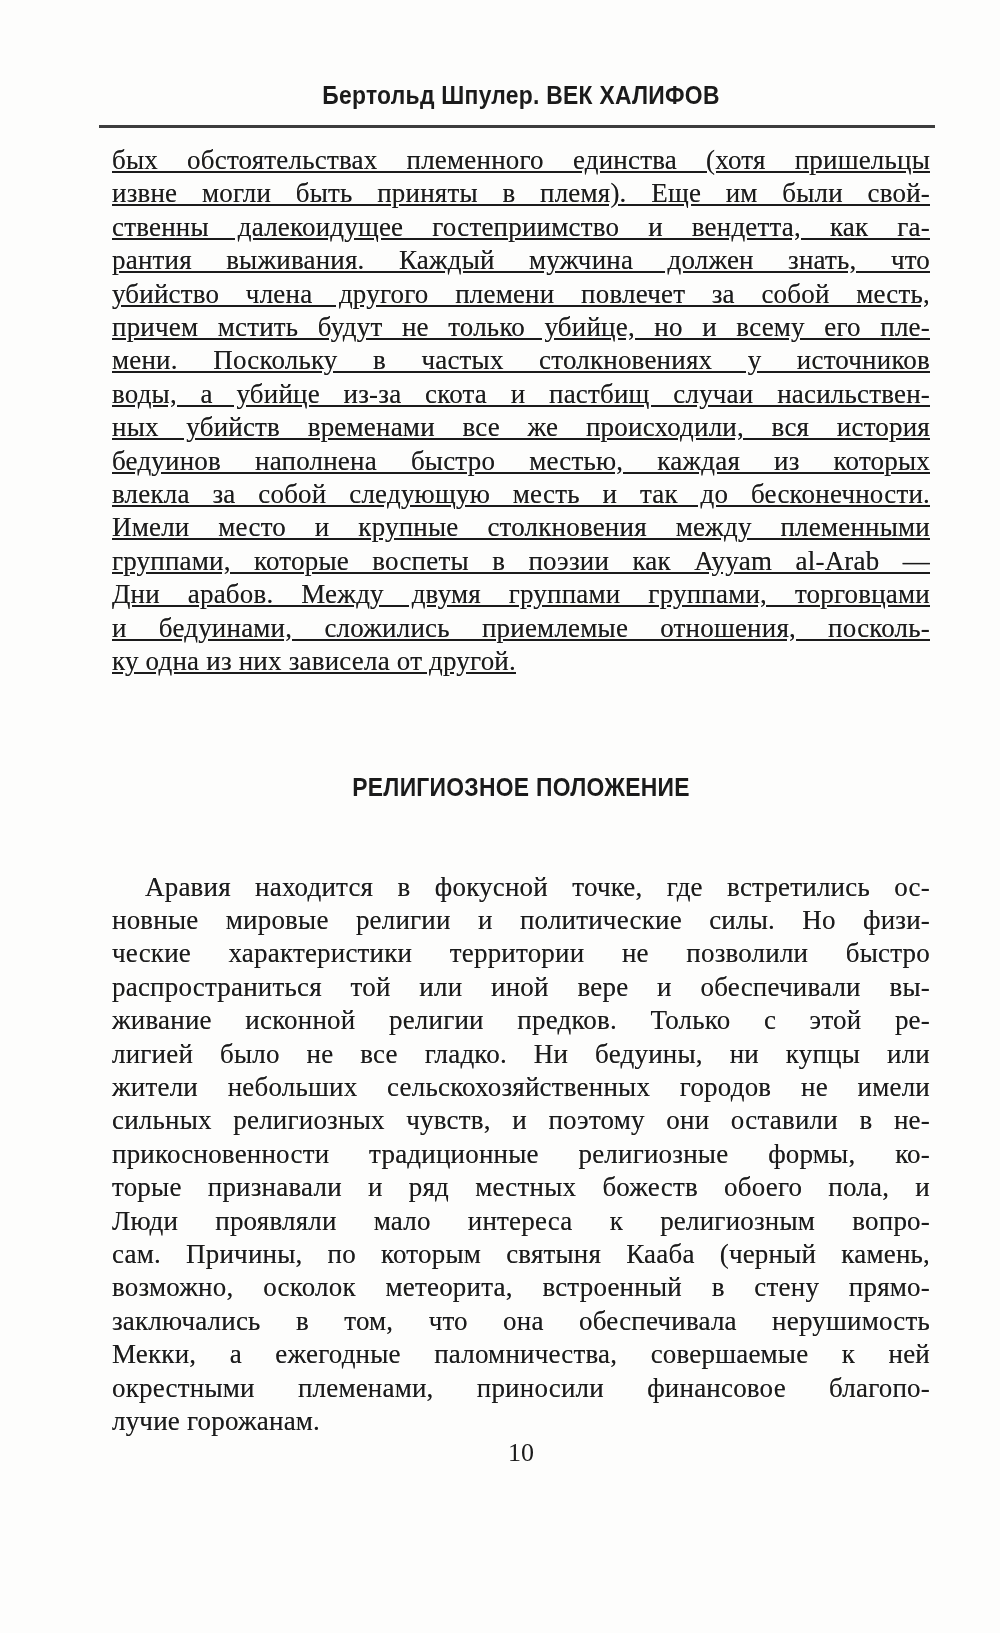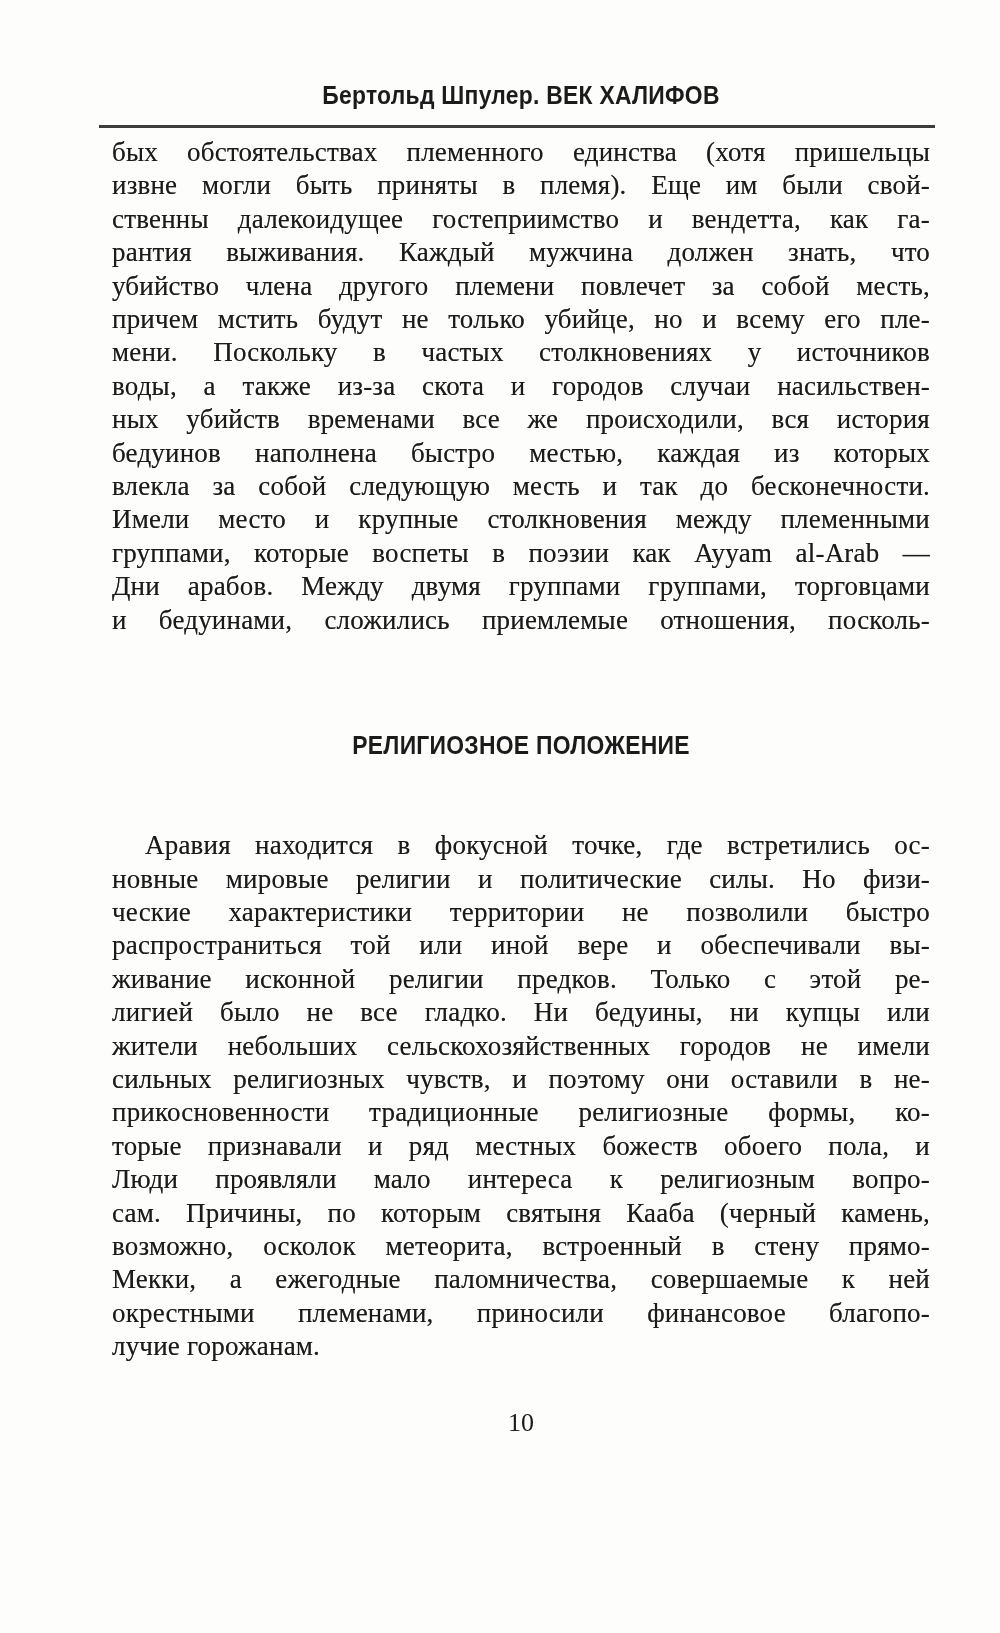--- a/index.html
+++ b/index.html
@@ -38,21 +38,21 @@
     border-top: 3px solid var(--rule, #3d3d3d);
     margin: 15px 0 0 -13px;
     width: 836px;
   }
   .para {
     font-size: 27px;
     line-height: 33.4px;
     letter-spacing: 0.2px;
     text-shadow: 0 0 0.5px rgba(20,20,20,0.55);
   }
-  .para-1 { margin-top: 8px; }
+  .para-1 { margin-top: 16px; text-decoration: underline; }
   .para-2 { margin-top: 68px; }
   .line {
     text-align: justify;
     text-align-last: justify;
     white-space: normal;
   }
   .line-last { text-align-last: left; }
   .line-indent { text-indent: 33px; }
   .section-heading {
     margin-top: 92px;
@@ -60,21 +60,20 @@
     font-family: "Liberation Sans", "DejaVu Sans", sans-serif;
     font-weight: 700;
     font-size: 26px;
     line-height: 32px;
     letter-spacing: 0.3px;
     transform: scaleX(0.88);
     transform-origin: 50% 50%;
     white-space: nowrap;
   }
   .page-number {
-    margin-top: 44px;
     text-align: center;
     font-size: 26px;
     line-height: 30px;
   }
 </style>
 </head>
 <body>
 
 <div class="page">
   <div class="content">
@@ -84,46 +83,48 @@
     <hr class="header-rule">
 
     <div class="para para-1">
         <div class="line">бых обстоятельствах племенного единства (хотя пришельцы</div>
         <div class="line">извне могли быть приняты в племя). Еще им были свой-</div>
         <div class="line">ственны далекоидущее гостеприимство и вендетта, как га-</div>
         <div class="line">рантия выживания. Каждый мужчина должен знать, что</div>
         <div class="line">убийство члена другого племени повлечет за собой месть,</div>
         <div class="line">причем мстить будут не только убийце, но и всему его пле-</div>
         <div class="line">мени. Поскольку в частых столкновениях у источников</div>
-        <div class="line">воды, а также из-за скота и городов случаи насильствен-</div>
+        <div class="line">воды, а убийце из-за скота и пастбищ случаи насильствен-</div>
         <div class="line">ных убийств временами все же происходили, вся история</div>
         <div class="line">бедуинов наполнена быстро местью, каждая из которых</div>
         <div class="line">влекла за собой следующую месть и так до бесконечности.</div>
         <div class="line">Имели место и крупные столкновения между племенными</div>
         <div class="line">группами, которые воспеты в поэзии как Ayyam al-Arab —</div>
         <div class="line">Дни арабов. Между двумя группами группами, торговцами</div>
         <div class="line">и бедуинами, сложились приемлемые отношения, посколь-</div>
+        <div class="line line-last">ку одна из них зависела от другой.</div>
       </div>
 
     <div class="section-heading">РЕЛИГИОЗНОЕ ПОЛОЖЕНИЕ</div>
 
     <div class="para para-2">
         <div class="line line-indent">Аравия находится в фокусной точке, где встретились ос-</div>
         <div class="line">новные мировые религии и политические силы. Но физи-</div>
         <div class="line">ческие характеристики территории не позволили быстро</div>
         <div class="line">распространиться той или иной вере и обеспечивали вы-</div>
         <div class="line">живание исконной религии предков. Только с этой ре-</div>
         <div class="line">лигией было не все гладко. Ни бедуины, ни купцы или</div>
         <div class="line">жители небольших сельскохозяйственных городов не имели</div>
         <div class="line">сильных религиозных чувств, и поэтому они оставили в не-</div>
         <div class="line">прикосновенности традиционные религиозные формы, ко-</div>
         <div class="line">торые признавали и ряд местных божеств обоего пола, и</div>
         <div class="line">Люди проявляли мало интереса к религиозным вопро-</div>
         <div class="line">сам. Причины, по которым святыня Кааба (черный камень,</div>
         <div class="line">возможно, осколок метеорита, встроенный в стену прямо-</div>
+        <div class="line">заключались в том, что она обеспечивала нерушимость</div>
         <div class="line">Мекки, а ежегодные паломничества, совершаемые к ней</div>
         <div class="line">окрестными племенами, приносили финансовое благопо-</div>
         <div class="line line-last">лучие горожанам.</div>
       </div>
 
     <div class="page-number">10</div>
 
   </div>
 </div>
 

